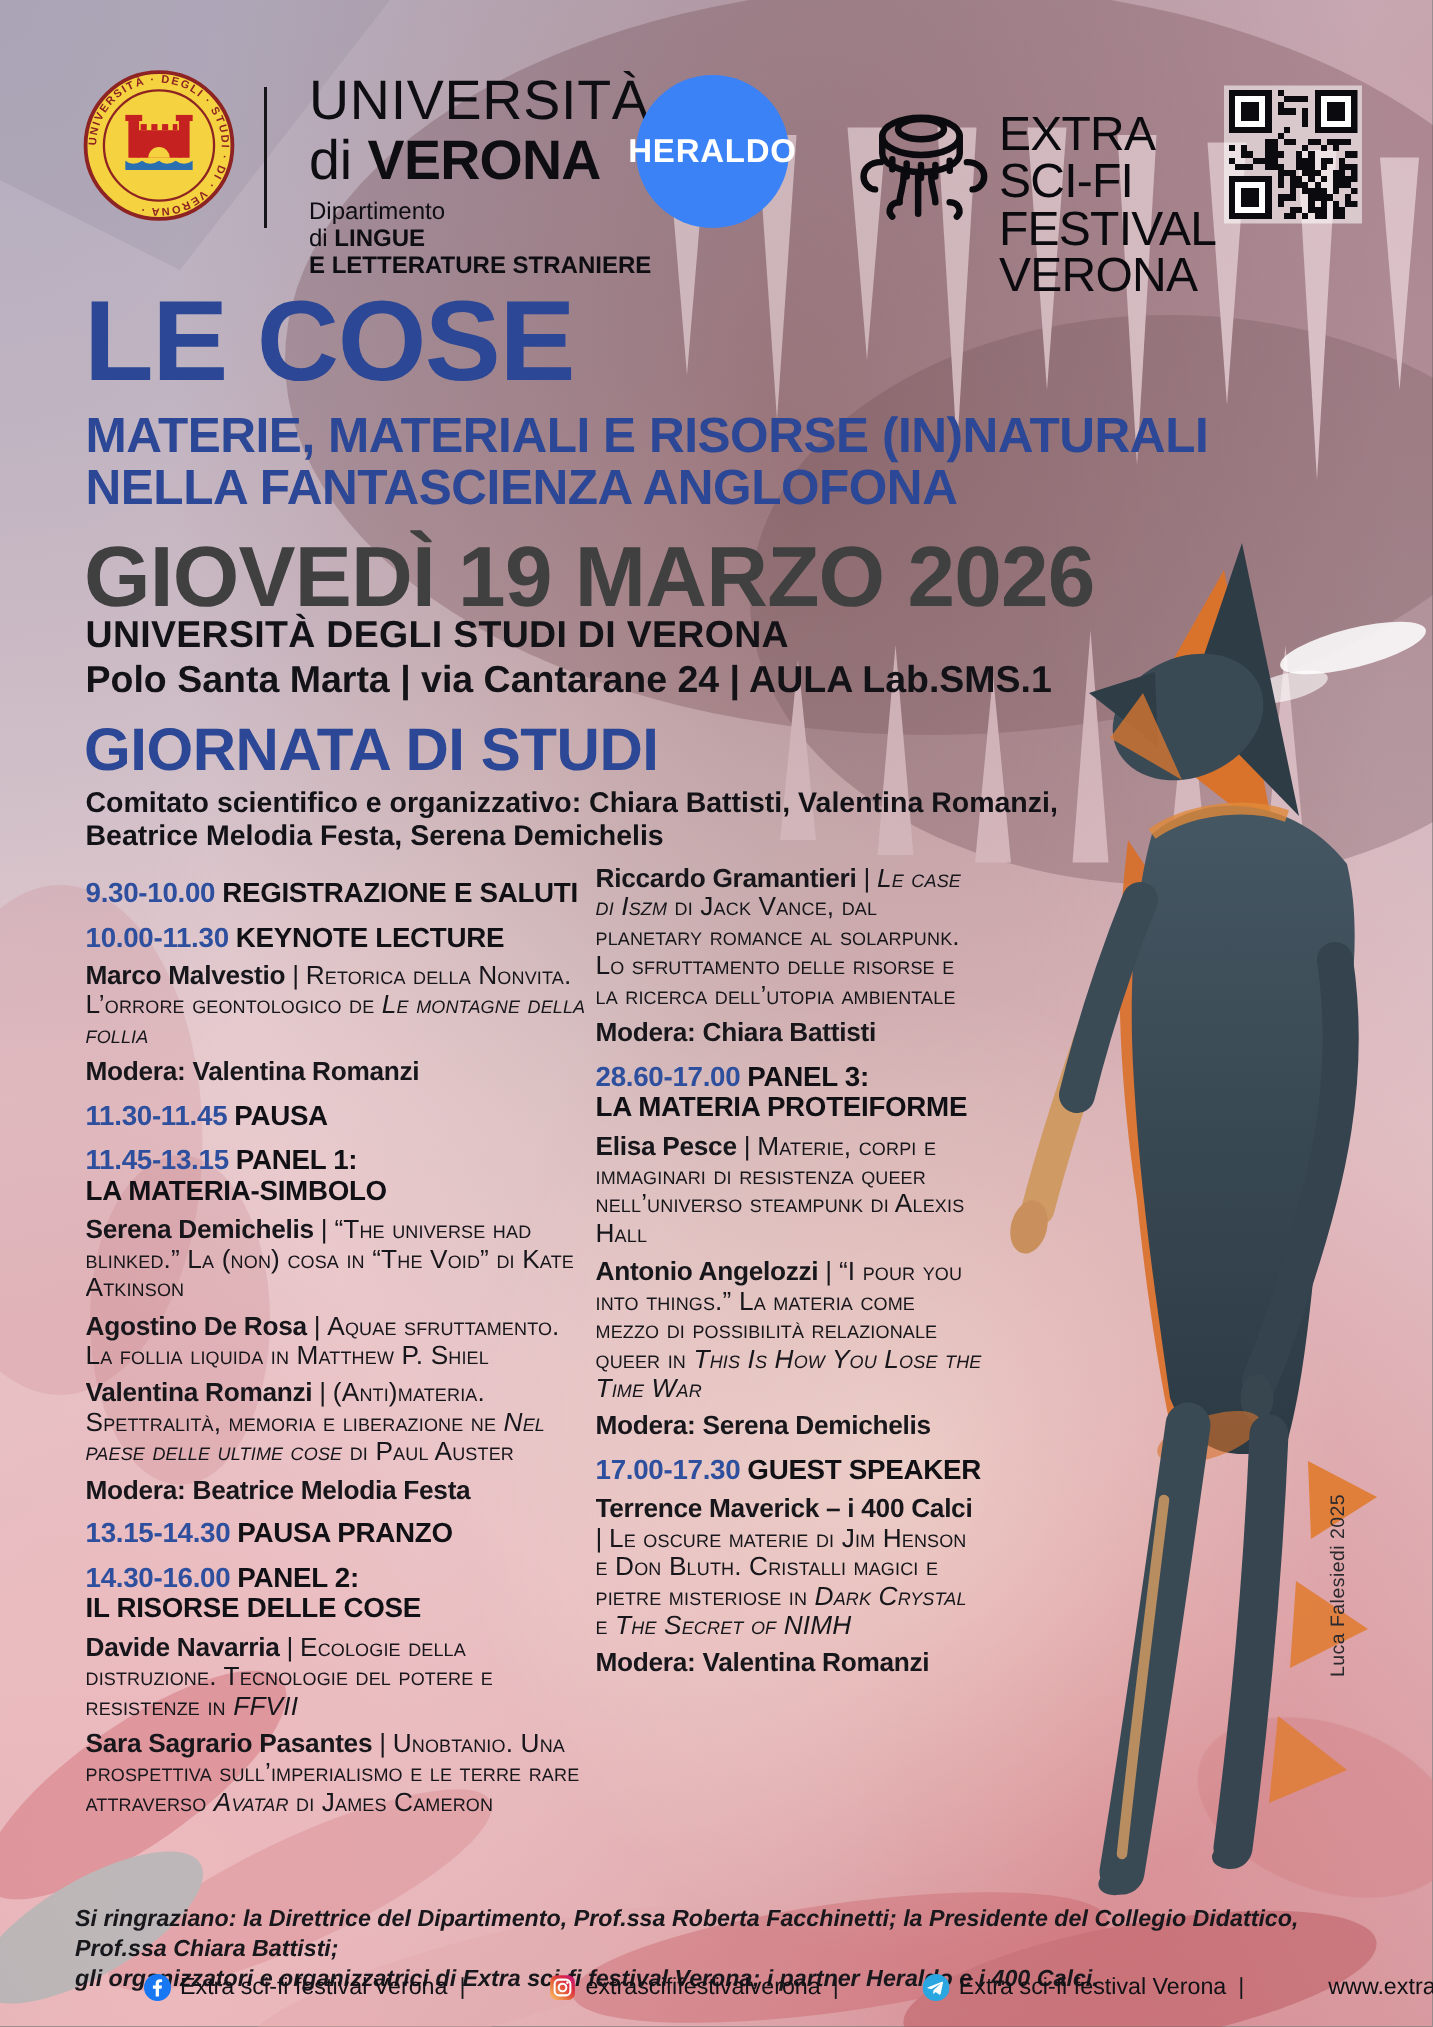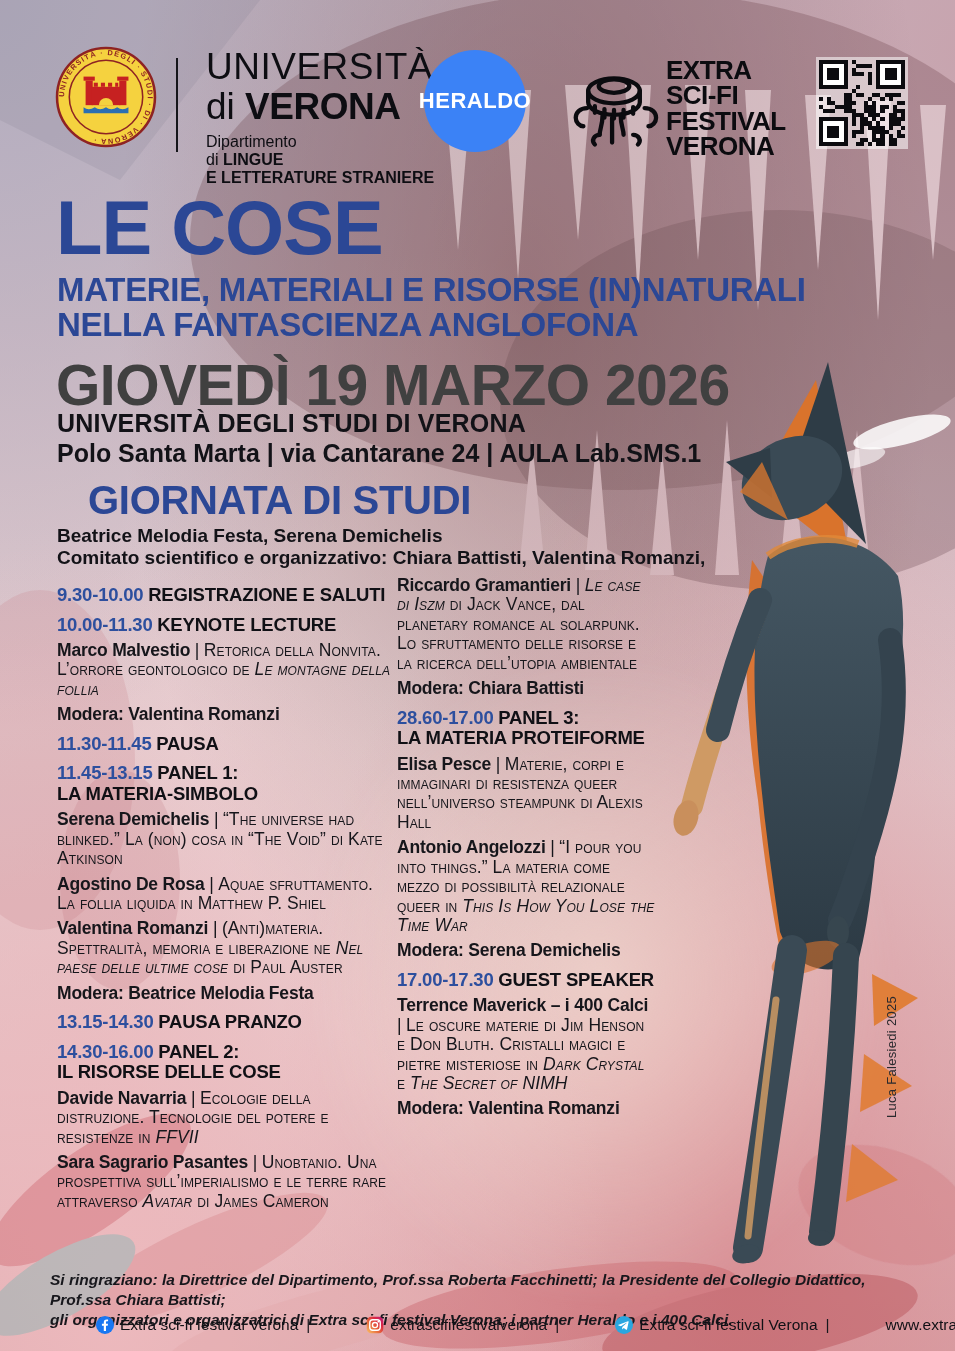--- a/index.html
+++ b/index.html
@@ -29,34 +29,34 @@
   .uni-name2 .di{font-weight:400;}
   .uni-name2 .vb{font-weight:800;letter-spacing:-.5px;}
   .dept1{font-size:16px;margin-top:9px;color:#0d0d12;}
   .dept2{font-size:16px;margin-top:2px;color:#0d0d12;}
   .dept2 b{font-weight:800;}
   .dept3{font-size:16px;margin-top:2px;font-weight:800;color:#0d0d12;}
   .heraldo{position:absolute;left:424px;top:50px;width:102px;height:102px;border-radius:50%;
     background:#3b82f6;display:flex;align-items:center;justify-content:center;}
   .heraldo span{color:#fff;font-weight:800;font-size:22px;letter-spacing:.5px;white-space:nowrap;}
   .octo{position:absolute;left:566px;top:66px;width:96px;height:88px;}
-  .fest-text{position:absolute;left:666px;top:58px;line-height:.98;font-weight:700;
-    font-size:26px;letter-spacing:-.5px;color:#0b0b0f;}
+  .fest-text{position:absolute;left:666px;top:74px;line-height:.98;font-weight:400;
+    font-size:32px;letter-spacing:-.5px;color:#0b0b0f;}
   .qr{position:absolute;left:816px;top:57px;width:92px;height:92px;background:rgba(255,255,255,.55);padding:3px;box-sizing:border-box;}
   .qr svg{width:100%;height:100%;display:block;}
   
   .title{position:absolute;left:56px;top:190px;font-size:76px;font-weight:800;
     letter-spacing:-1px;line-height:1;color:#2b4795;}
   .subtitle{position:absolute;left:57px;top:272px;font-size:33px;font-weight:800;
     letter-spacing:-.3px;line-height:1.07;color:#2b4795;}
   .date{position:absolute;left:56px;top:352px;font-size:57px;font-weight:800;letter-spacing:-.5px;color:#404040;}
   .venue{position:absolute;left:57px;top:409px;font-size:25px;line-height:1.18;color:#121217;}
   .venue .v1{font-weight:800;letter-spacing:.2px;}
   .venue .v2{font-weight:700;}
-  .giornata{position:absolute;left:56px;top:478px;font-size:40px;font-weight:800;letter-spacing:-.3px;color:#2b4795;margin-left:32px;}
+  .giornata{position:absolute;left:56px;top:478px;font-size:40px;font-weight:800;letter-spacing:-.3px;color:#2b4795;}
   .committee{position:absolute;left:57px;top:525px;font-size:19px;font-weight:700;line-height:1.16;color:#121217;}
   
   .col{position:absolute;top:576px;font-size:17.5px;line-height:1.11;letter-spacing:-.2px;color:#16161b;}
   .col-left{left:57px;width:338px;}
   .col-right{left:397px;width:258px;}
   .sch-item{margin-bottom:6px;}
   .sch-item.slot{margin-top:9px;}
   .time{color:#2d4f9e;font-weight:800;font-size:18.5px;}
   .slot-label{font-weight:800;font-size:18.5px;color:#101015;}
   .speaker{font-weight:800;}
@@ -356,22 +356,22 @@
     <div>MATERIE, MATERIALI E RISORSE (IN)NATURALI</div>
     <div>NELLA FANTASCIENZA ANGLOFONA</div>
   </div>
   <div class="date">GIOVEDÌ 19 MARZO 2026</div>
   <div class="venue">
     <div class="v1">UNIVERSITÀ DEGLI STUDI DI VERONA</div>
     <div class="v2">Polo Santa Marta | via Cantarane 24 | AULA Lab.SMS.1</div>
   </div>
   <div class="giornata">GIORNATA DI STUDI</div>
   <div class="committee">
+    <div>Comitato scientifico e organizzativo: Chiara Battisti, Valentina Romanzi,</div>
     <div>Beatrice Melodia Festa, Serena Demichelis</div>
-    <div>Comitato scientifico e organizzativo: Chiara Battisti, Valentina Romanzi,</div>
   </div>
 
   <div id="col-left" class="col col-left">
       <div class="sch-item slot"><span class="time">9.30-10.00</span> <span class="slot-label">REGISTRAZIONE E SALUTI</span></div>
       <div class="sch-item slot"><span class="time">10.00-11.30</span> <span class="slot-label">KEYNOTE LECTURE</span></div>
       <div class="sch-item talk"><span class="speaker">Marco Malvestio</span><span class="sep"> | </span><span class="t">Retorica della Nonvita. L’orrore geontologico de <i>Le montagne della follia</i></span></div>
       <div class="sch-item modera"><span class="modera">Modera: Valentina Romanzi</span></div>
       <div class="sch-item slot"><span class="time">11.30-11.45</span> <span class="slot-label">PAUSA</span></div>
       <div class="sch-item slot"><span class="time">11.45-13.15</span> <span class="slot-label">PANEL 1:</span><br><span class="slot-label">LA MATERIA-SIMBOLO</span></div>
       <div class="sch-item talk"><span class="speaker">Serena Demichelis</span><span class="sep"> | </span><span class="t">“The universe had blinked.” La (non) cosa in “The Void” di Kate Atkinson</span></div>

